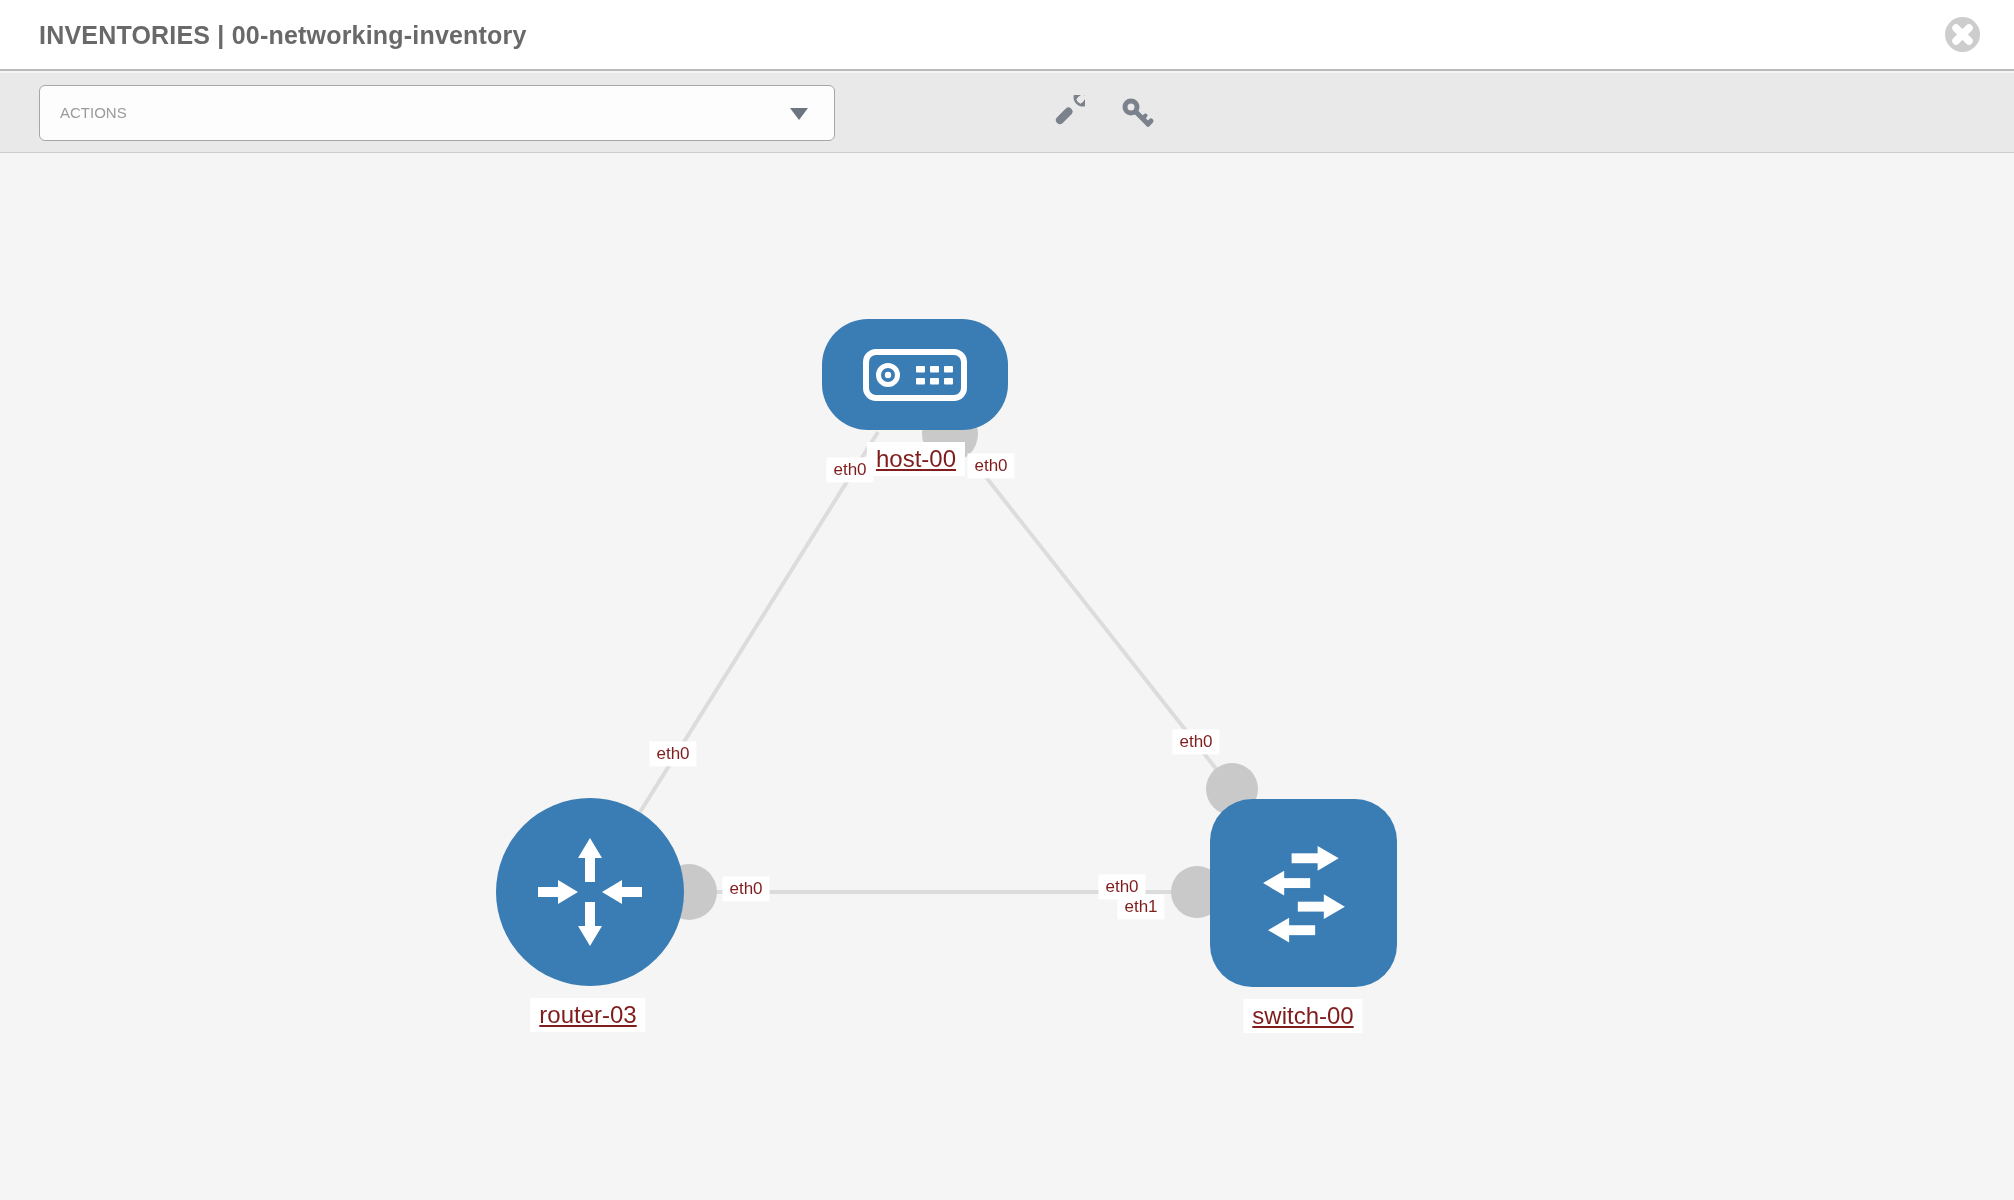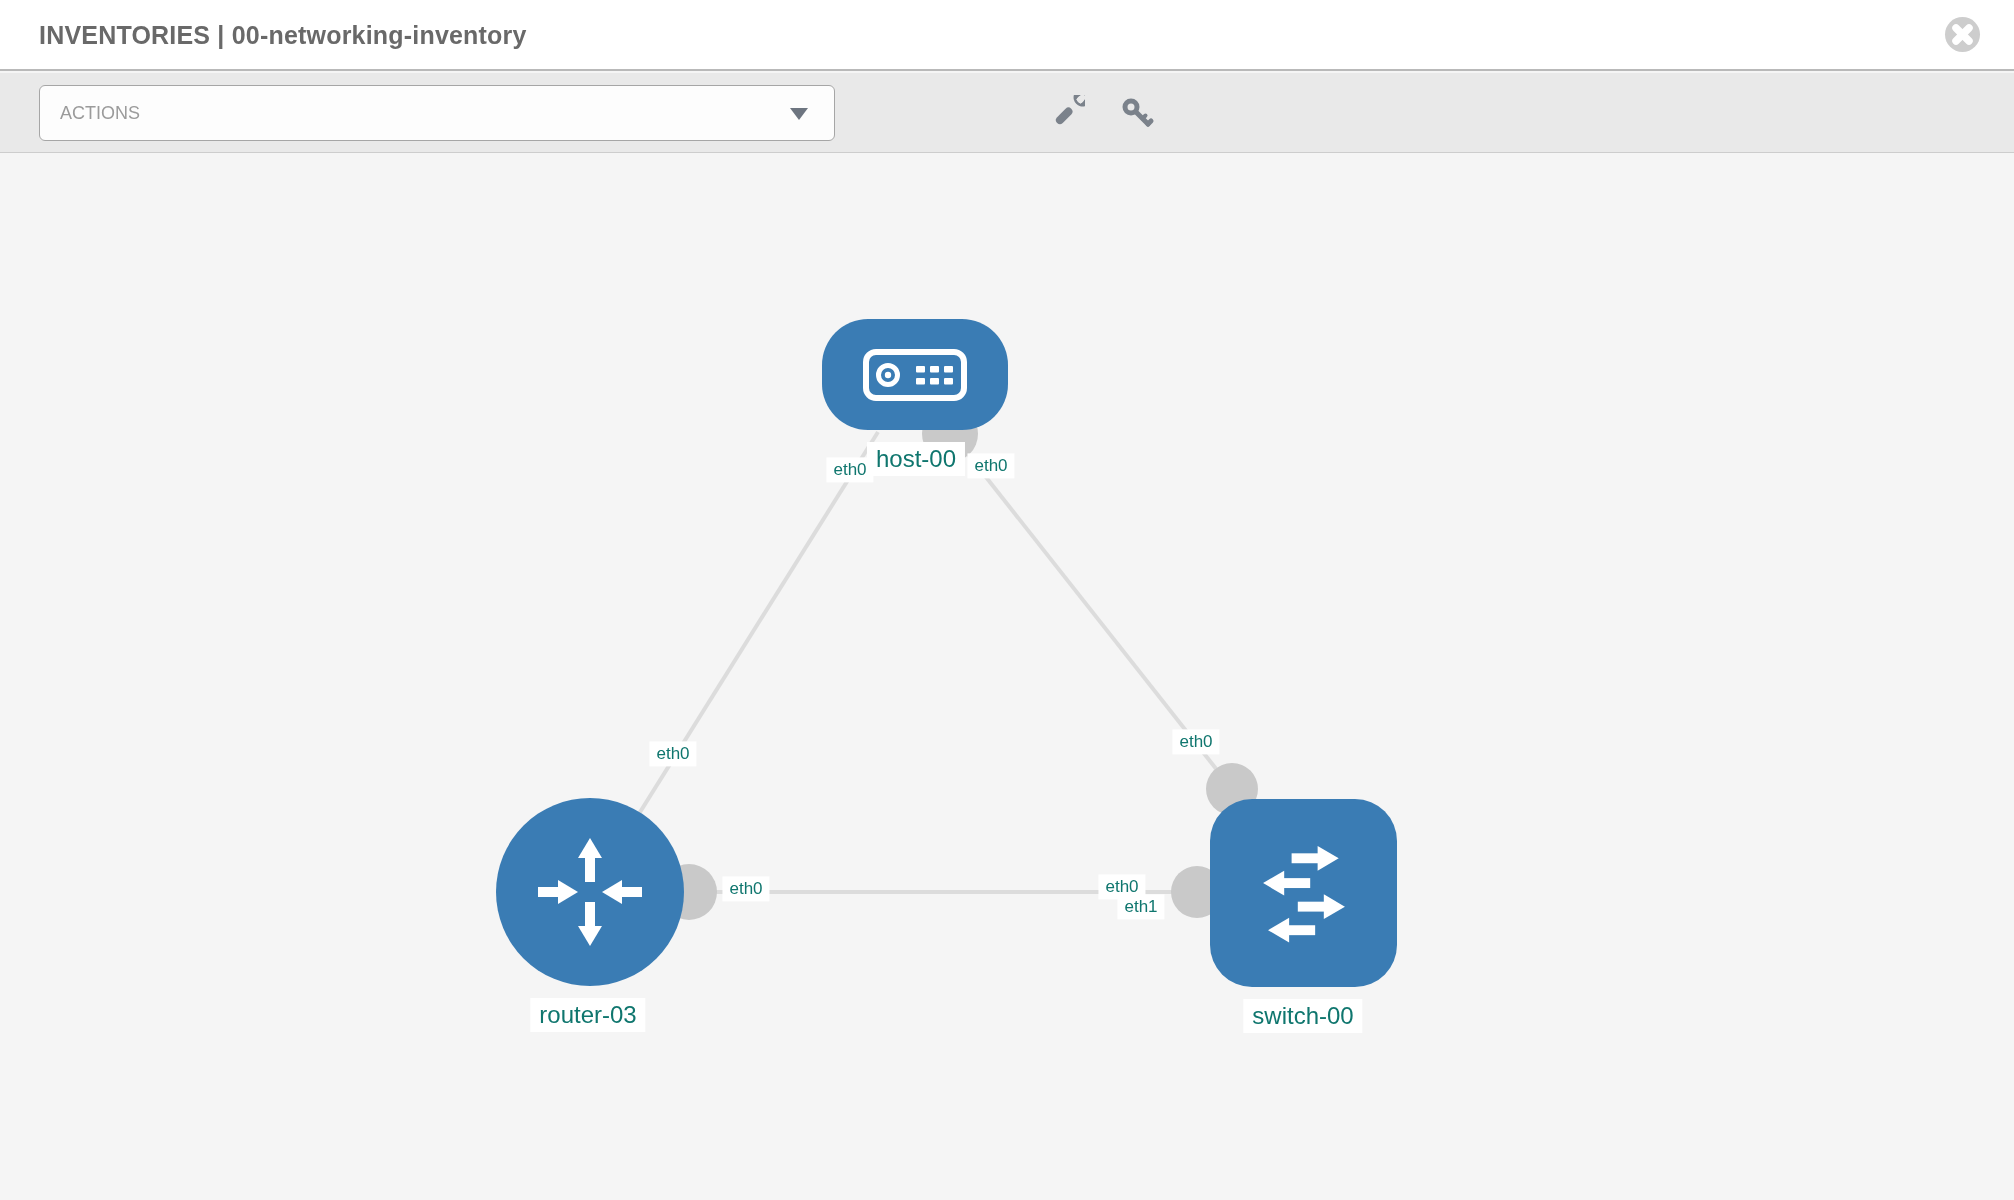--- a/index.html
+++ b/index.html
@@ -9,36 +9,36 @@
   }
   
   .app-header{position:absolute;top:0;left:0;width:100%;height:71px;background:#ffffff;border-bottom:2px solid #b9b9b9;box-sizing:border-box;}
   .page-title{position:absolute;left:39px;top:50%;transform:translateY(-50%);font-size:25px;font-weight:bold;color:#696969;letter-spacing:.2px;}
   .close-btn{position:absolute;right:34px;top:17px;width:35px;height:35px;border-radius:50%;background:#cdcdcd;cursor:pointer;display:flex;align-items:center;justify-content:center;}
   
   .toolbar{position:absolute;top:73px;left:0;width:100%;height:80px;background:#e9e9e9;border-bottom:1px solid #cdcdcd;box-sizing:border-box;}
   .combo{position:absolute;top:12px;height:56px;background:#fdfdfd;border:1px solid #a6a6a6;border-radius:6px;box-sizing:border-box;}
   .combo-actions{left:39px;width:796px;}
   .combo-search{left:1182px;width:797px;}
-  .combo-text{position:absolute;left:20px;top:0;line-height:54px;font-size:18px;color:#9b9b9b;}
+  .combo-text{position:absolute;left:20px;top:0;line-height:54px;font-size:15px;color:#9b9b9b;}
   .combo-input{position:absolute;left:0;top:0;width:100%;height:100%;border:none;background:transparent;outline:none;padding:0 50px 0 20px;font-size:21px;color:#666;box-sizing:border-box;font-family:"Liberation Sans",sans-serif;}
   .combo-input::placeholder{color:#9b9b9b;opacity:1;}
   .caret{position:absolute;right:26px;top:22px;width:0;height:0;border-left:9px solid transparent;border-right:9px solid transparent;border-top:12px solid #6d7580;}
   .tool-icon{position:absolute;top:16px;width:48px;height:48px;display:flex;align-items:center;justify-content:center;cursor:pointer;}
   .tool-icon-wrench{left:1043px;}
   .tool-icon-key{left:1113px;}
   
   .canvas{position:absolute;top:154px;left:0;width:2014px;height:1046px;}
   .links-svg{position:absolute;top:0;left:0;}
   .node{position:absolute;background:#3a7cb4;cursor:pointer;display:flex;align-items:center;justify-content:center;}
   .node-host{left:822px;top:165px;width:186px;height:111px;border-radius:46px;}
   .node-router{left:496px;top:644px;width:188px;height:188px;border-radius:50%;}
   .node-switch{left:1210px;top:645px;width:187px;height:188px;border-radius:42px;}
-  .chip{position:absolute;transform:translate(-50%,-50%);background:#ffffff;color:#0f766e;padding:2px 7px;font-size:17px;white-space:nowrap;line-height:1.25;}
-  .chip-node{font-size:24px;padding:2px 9px;}
+  .chip{position:absolute;transform:translate(-50%,-50%);background:#ffffff;color:#7f1d1d;padding:2px 7px;font-size:17px;white-space:nowrap;line-height:1.25;}
+  .chip-node{font-size:24px;padding:2px 9px;text-decoration:underline;}
 </style>
 </head>
 <body>
 
 <div class="screen">
 
   <div class="app-header">
     <div class="page-title">INVENTORIES | 00-networking-inventory</div>
     <div class="close-btn">
       <svg width="35" height="35" viewBox="0 0 35 35">

